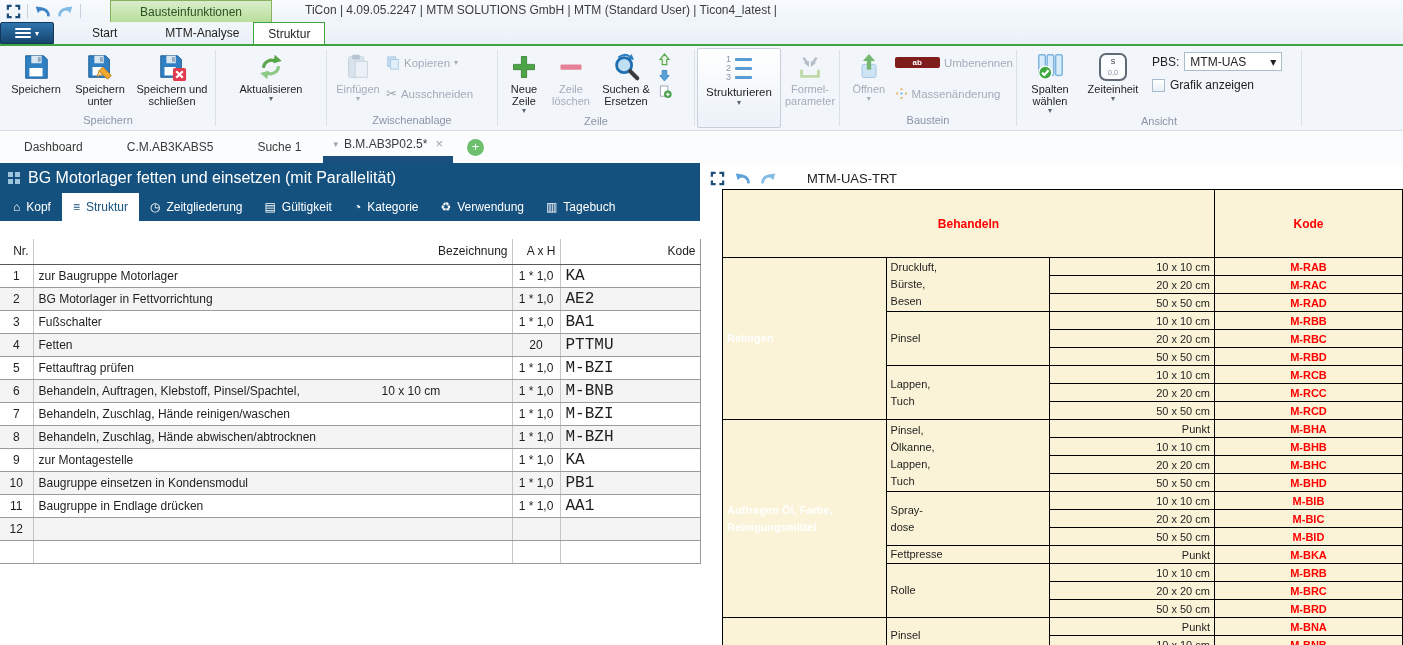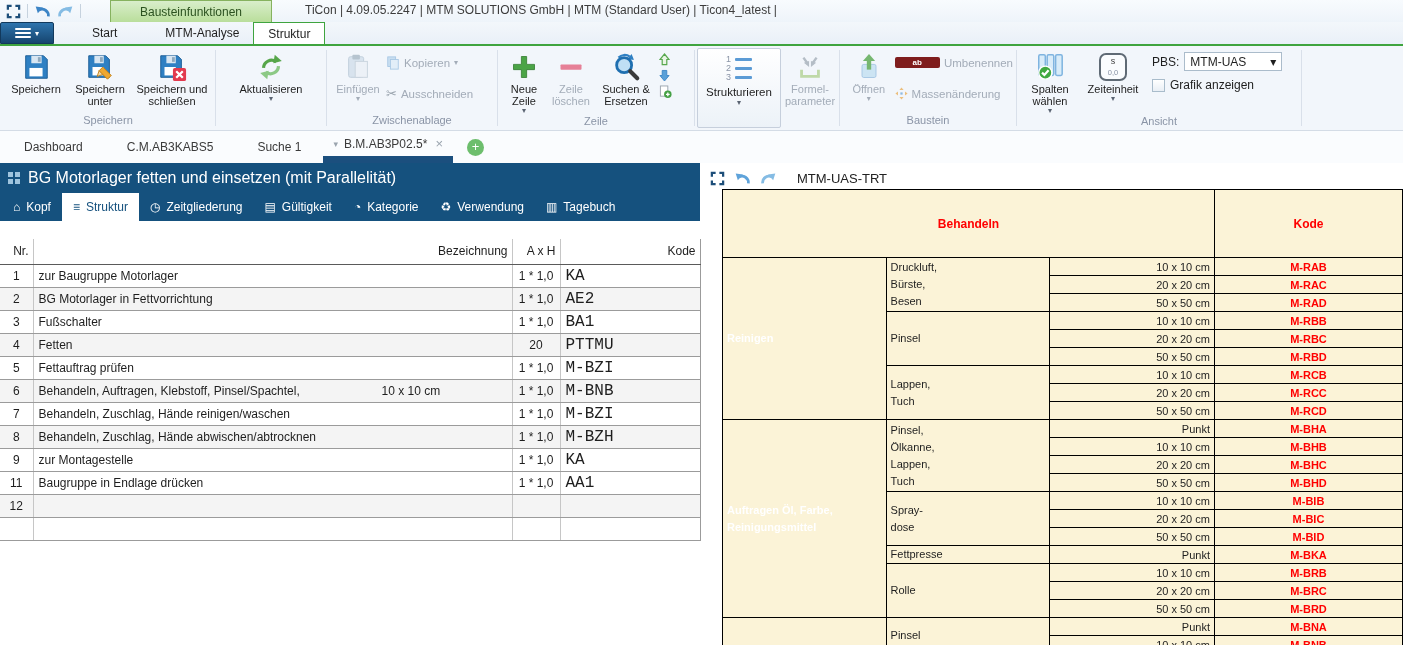--- a/index.html
+++ b/index.html
@@ -98,21 +98,21 @@
   table.ltable td:last-child, table.ltable th:last-child { border-right:1px solid #9B9B9B; }
   table.ltable tr.alt td { background:#F4F4F4; }
   td.c-nr { text-align:center; }
   td.c-axh { text-align:center; }
   td.c-kode { font-family:"Liberation Mono", monospace; font-size:16px; }
   td.c-bez { position:relative; }
   .size-note { position:absolute; left:348px; top:0; line-height:23px; }
   
   .right-pane { width:703px; height:100%; overflow:hidden; position:relative; }
   .rp-toolbar { height:26px; display:flex; align-items:center; gap:9px; padding:5px 0 0 10px; }
-  .rp-title { font-size:13px; color:#222; margin-left:11px; }
+  .rp-title { font-size:13px; color:#222; margin-left:21px; }
   table.rtable { border-collapse:collapse; table-layout:fixed; font-size:11px; margin-left:22px; }
   table.rtable td, table.rtable th { border:1px solid #000; background:#FBF3D7; padding:0 4px; overflow:hidden; }
   table.rtable th { height:68px; color:#FF0000; font-weight:bold; font-size:12px; text-align:center; }
   table.rtable tr { height:18px; }
   td.g { background:#00008B; color:#fff; font-weight:bold; vertical-align:middle; padding-left:6px; white-space:pre-line; line-height:17px; }
   td.t { vertical-align:middle; white-space:pre-line; line-height:17px; padding-left:6px; }
   td.s { text-align:right; padding-right:4px; }
   td.k { color:#FF0000; font-weight:bold; text-align:center; }
   svg { display:block; }
 </style>
@@ -546,20 +546,26 @@
           <td class="c-bez">Behandeln, Zuschlag, Hände  abwischen/abtrocknen</td>
           <td class="c-axh">1 * 1,0</td>
           <td class="c-kode">M-BZH</td>
         </tr>
         <tr>
           <td class="c-nr">9</td>
           <td class="c-bez">zur Montagestelle</td>
           <td class="c-axh">1 * 1,0</td>
           <td class="c-kode">KA</td>
         </tr>
+        <tr class="alt">
+          <td class="c-nr">10</td>
+          <td class="c-bez">Baugruppe einsetzen in Kondensmodul</td>
+          <td class="c-axh">1 * 1,0</td>
+          <td class="c-kode">PB1</td>
+        </tr>
         <tr>
           <td class="c-nr">11</td>
           <td class="c-bez">Baugruppe in Endlage drücken</td>
           <td class="c-axh">1 * 1,0</td>
           <td class="c-kode">AA1</td>
         </tr>
         <tr class="alt">
           <td class="c-nr">12</td>
           <td class="c-bez"></td>
           <td class="c-axh"></td>

